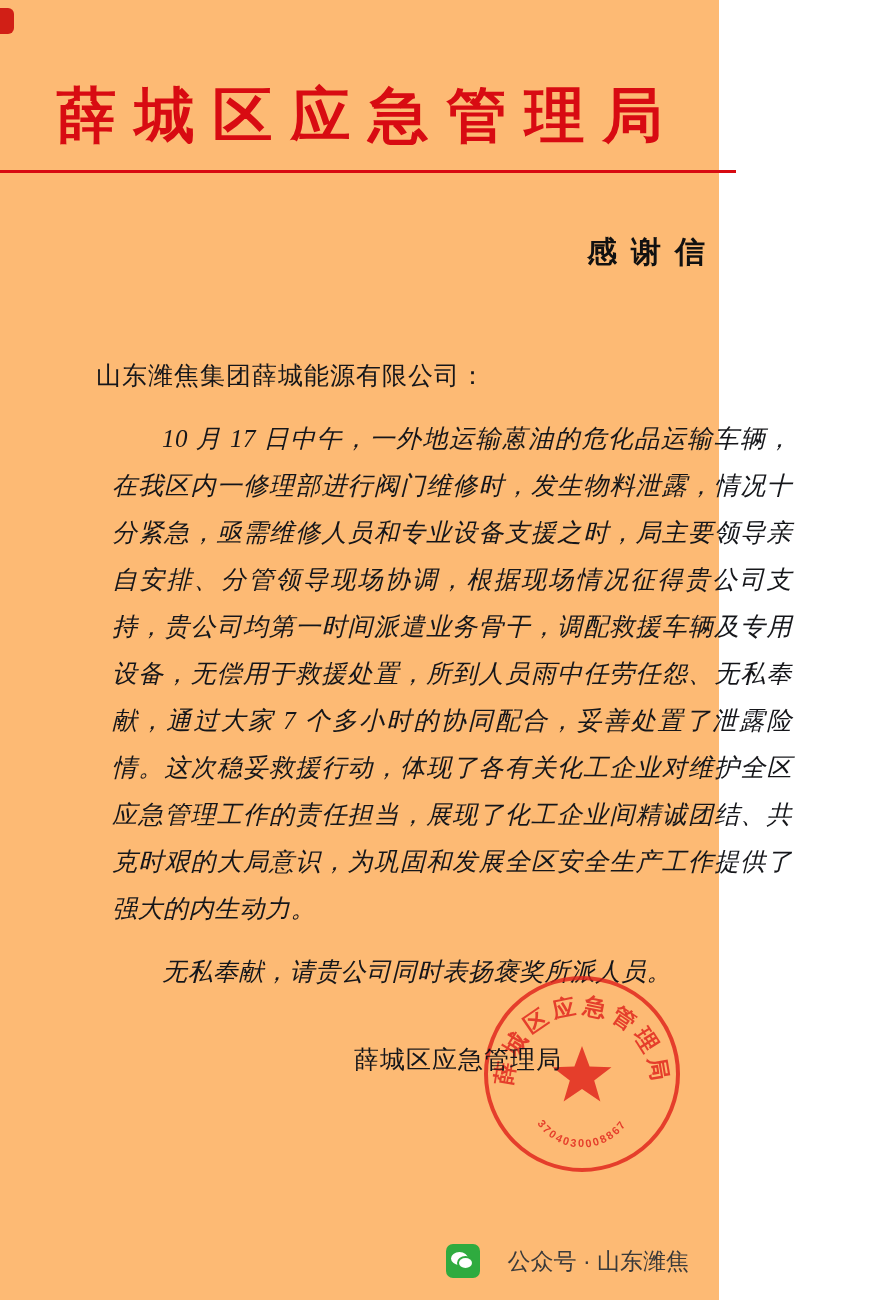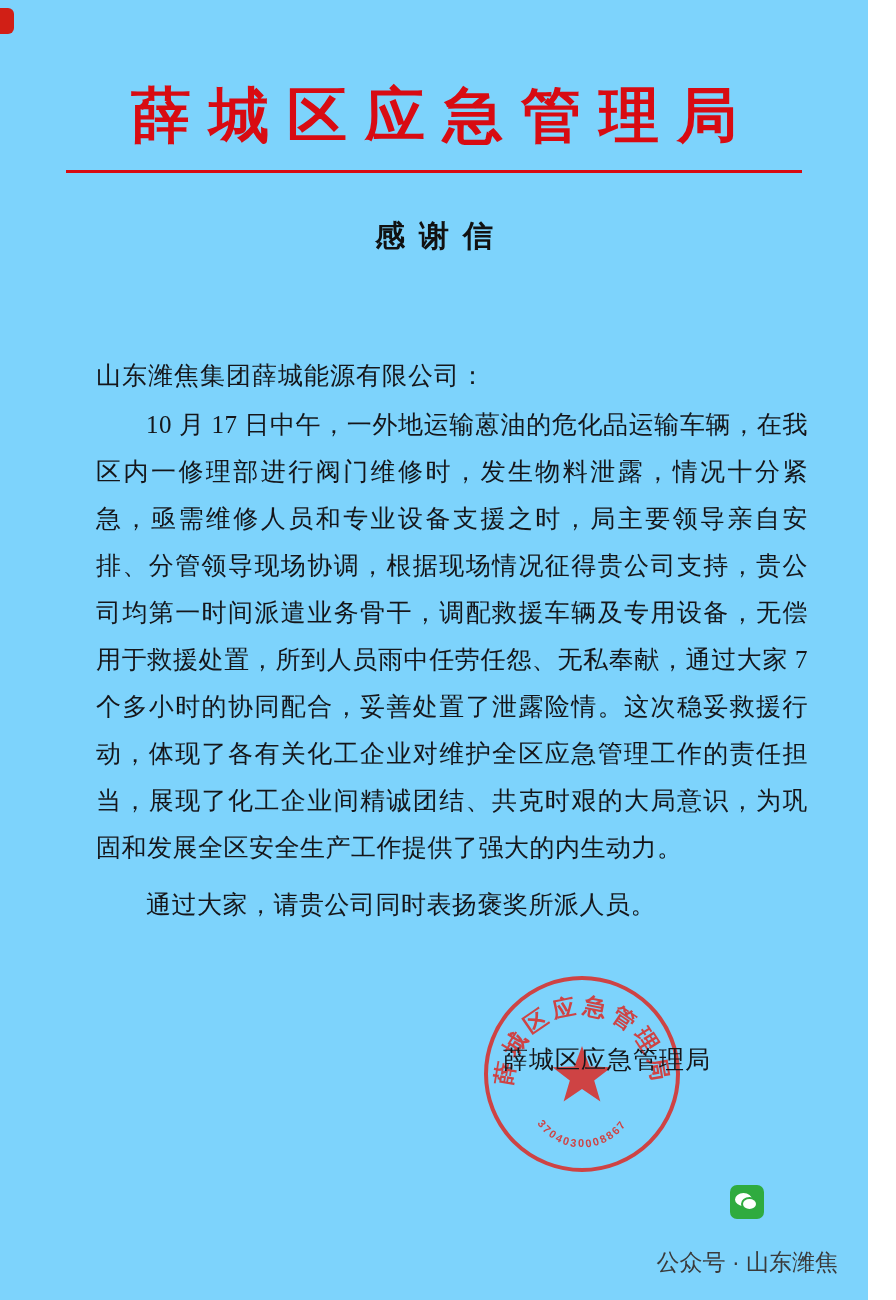--- a/index.html
+++ b/index.html
@@ -10,23 +10,23 @@
     width: 896px;
     height: 1300px;
     background: #ffffff;
     font-family: "Liberation Serif", "DejaVu Serif", serif;
     position: relative;
     overflow: hidden;
   }
 
   .page {
     position: relative;
-    width: 868px;
+    width: 719px;
     height: 1300px;
-    background: #7dd3fc;
+    background: #fdba74;
   }
 
   
   .corner-mark {
     position: absolute;
     left: 0;
     top: 8px;
     width: 14px;
     height: 26px;
     background: #d11f16;
@@ -54,22 +54,22 @@
     margin: 22px auto 0 auto;
     width: 736px;
     height: 3px;
     background: #d80b12;
   }
 
   .doc-title {
     position: absolute;
     left: 0;
     right: 0;
-    top: 216px;
-    text-align: center;
+    top: 232px;
+    text-align: right;
     font-size: 30px;
     font-weight: bold;
     letter-spacing: 14px;
     text-indent: 14px;
     color: #111;
   }
 
   .body-block {
     position: absolute;
     left: 96px;
@@ -78,23 +78,24 @@
     color: #15161a;
     font-size: 25px;
     line-height: 47px;
     text-align: justify;
   }
   .salutation {
     margin: 0 0 2px 0;
     letter-spacing: 1px;
   }
   .para {
-    margin: 0;
+    margin: 16px;
     text-indent: 2em;
     letter-spacing: 0.5px;
+    font-style: italic;
   }
   .para + .para {
     margin-top: 10px;
   }
 
   .signature {
     position: absolute;
     right: 96px;
     top: 1038px;
     width: 330px;
@@ -155,21 +156,20 @@
   .watermark {
     position: absolute;
     right: 30px;
     bottom: 22px;
     display: flex;
     align-items: center;
     gap: 28px;
     color: #3a3a3a;
     font-size: 23px;
     font-family: "Liberation Sans", sans-serif;
-    flex-direction: column;
   }
   .wm-logo {
     width: 34px;
     height: 34px;
     border-radius: 7px;
     background: #2fab3f;
     position: relative;
     flex: none;
   }
   .wm-logo:before, .wm-logo:after {
@@ -198,21 +198,21 @@
   <div class="letterhead">
     <div class="letterhead-title">薛城区应急管理局</div>
     <div class="letterhead-rule"></div>
   </div>
 
   <div class="doc-title">感谢信</div>
 
   <div class="body-block">
     <p class="salutation">山东潍焦集团薛城能源有限公司：</p>
     <p class="para">10 月 17 日中午，一外地运输蒽油的危化品运输车辆，在我区内一修理部进行阀门维修时，发生物料泄露，情况十分紧急，亟需维修人员和专业设备支援之时，局主要领导亲自安排、分管领导现场协调，根据现场情况征得贵公司支持，贵公司均第一时间派遣业务骨干，调配救援车辆及专用设备，无偿用于救援处置，所到人员雨中任劳任怨、无私奉献，通过大家 7 个多小时的协同配合，妥善处置了泄露险情。这次稳妥救援行动，体现了各有关化工企业对维护全区应急管理工作的责任担当，展现了化工企业间精诚团结、共克时艰的大局意识，为巩固和发展全区安全生产工作提供了强大的内生动力。</p>
-    <p class="para">通过大家，请贵公司同时表扬褒奖所派人员。</p>
+    <p class="para">无私奉献，请贵公司同时表扬褒奖所派人员。</p>
   </div>
 
   <div class="seal">
     <div class="seal-inner"></div>
     <div class="seal-arc-text">
       <svg viewBox="0 0 188 188" xmlns="http://www.w3.org/2000/svg">
         <defs>
           <path id="arcTop" d="M 24,104 A 70,70 0 0 1 164,104"></path>
           <path id="arcBottom" d="M 42,128 A 54,54 0 0 0 146,128"></path>
         </defs>

